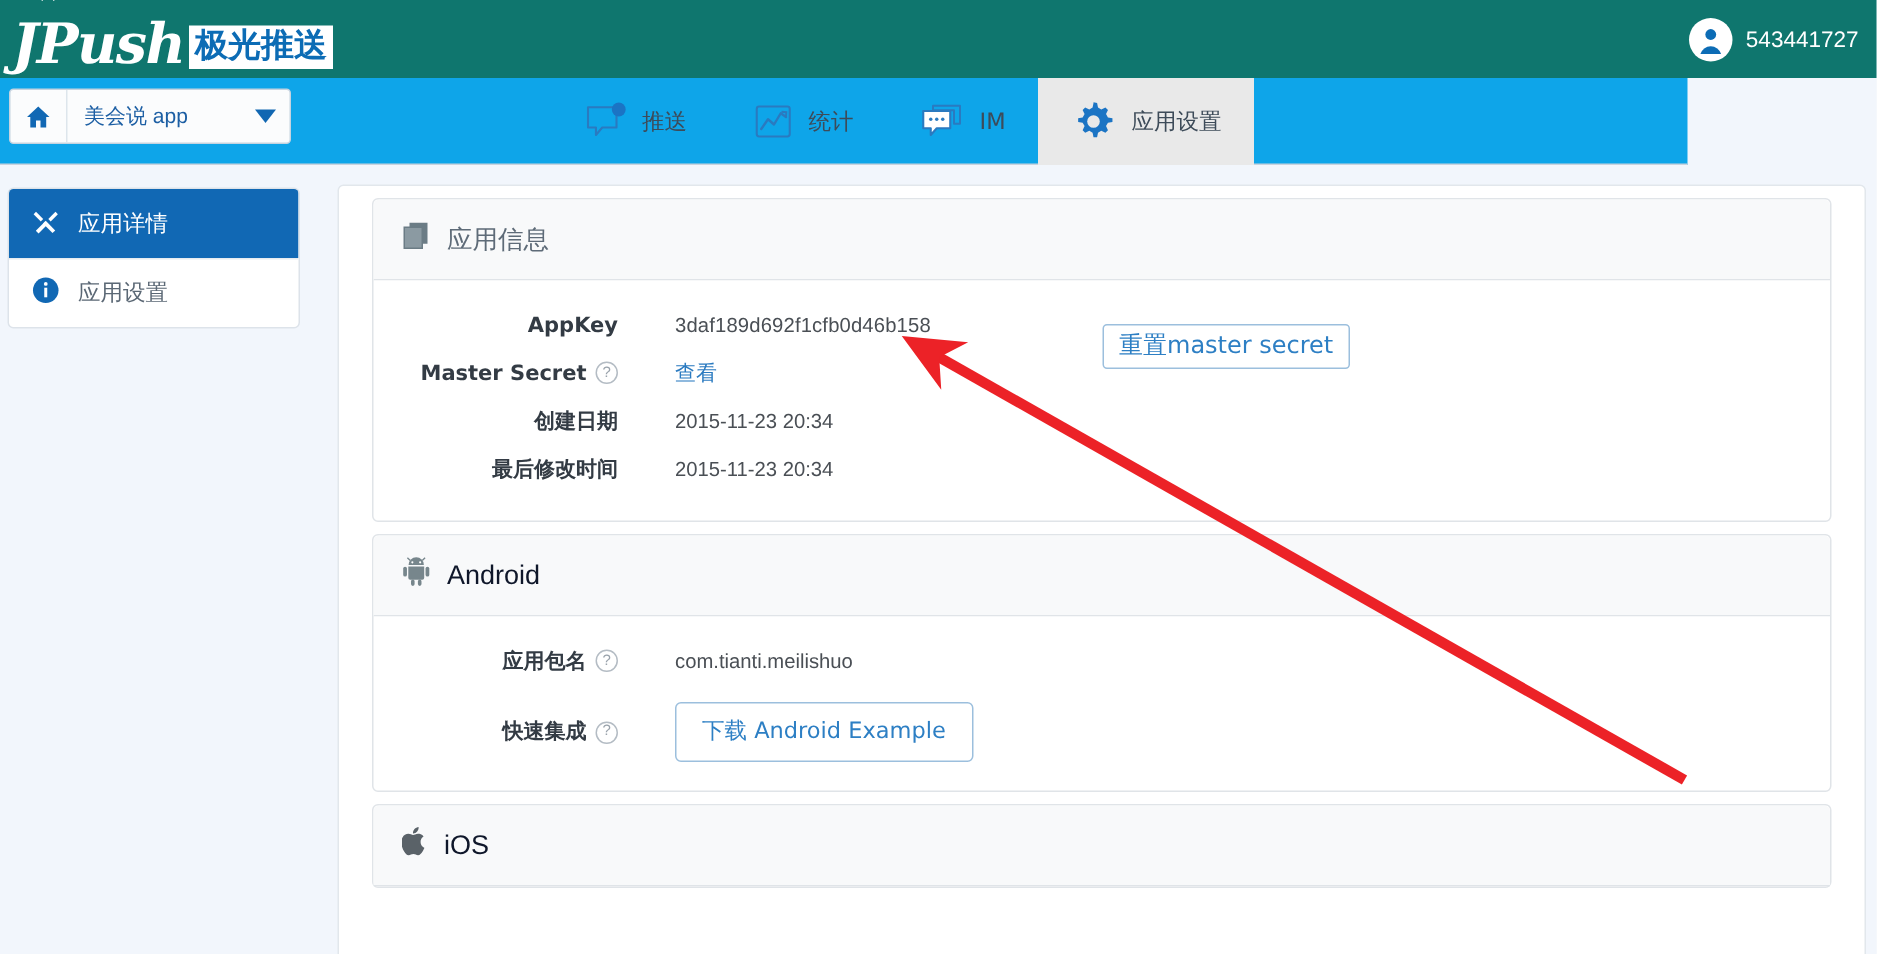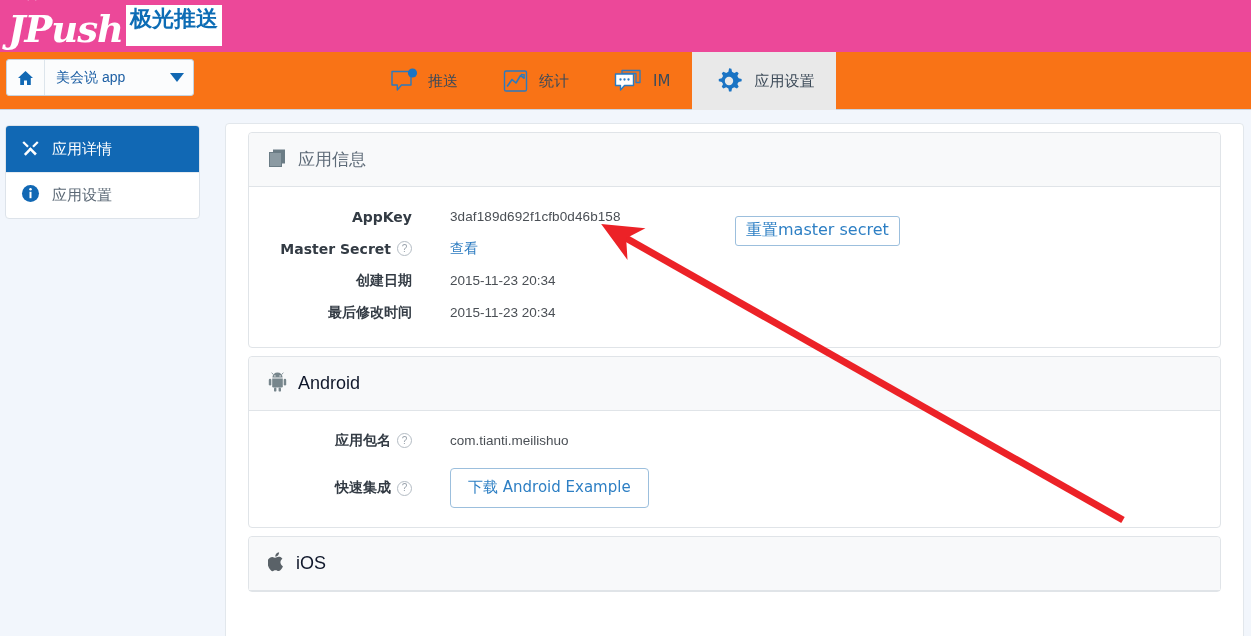--- a/index.html
+++ b/index.html
@@ -8,21 +8,21 @@
     overflow: hidden;
     background: #f2f6fc;
     font-family: "Liberation Sans", "DejaVu Sans", sans-serif;
     -webkit-font-smoothing: antialiased;
   }
 
   
   .topbar {
     position: absolute; left: 0; top: 0;
     width: 1251px; height: 52px;
-    background: #ec4899;
+    background: #0f766e;
     display: flex; align-items: center;
   }
   .logo-wrap {
     position: absolute; left: 8px; top: -2px;
     display: flex; align-items: flex-end;
     height: 52px;
   }
   .logo-jpush {
     font-family: "DejaVu Serif", serif;
     font-style: italic;
@@ -36,21 +36,21 @@
   .wifi-arc {
     position: absolute; left: 13px; top: -11px;
     width: 22px; height: 14px;
   }
   .logo-cn {
     background: #ffffff;
     color: #0c6cb5;
     font-family: "DejaVu Sans", sans-serif;
     font-weight: bold;
     font-size: 22px;
-    padding: 1px 4px 14px 4px;
+    padding: 1px 4px 2px 4px;
     margin-left: 3px;
     margin-bottom: 4px;
     line-height: 26px;
     letter-spacing: 0px;
   }
   .user-area {
     position: absolute; right: 12px; top: 0;
     height: 52px;
     display: flex; align-items: center; gap: 9px;
   }
@@ -60,22 +60,22 @@
     display: flex; align-items: center; justify-content: center;
   }
   .user-id {
     color: #ffffff; font-size: 15px;
     font-family: "Liberation Sans", sans-serif;
   }
 
   
   .navbar {
     position: absolute; left: 0; top: 52px;
-    width: 1251px; height: 58px;
-    background: #f97316;
+    width: 1125px; height: 58px;
+    background: #0ea5e9;
     border-bottom: 1px solid #c9d3de;
   }
   .app-select {
     position: absolute; left: 6px; top: 7px;
     width: 188px; height: 37px;
     background: #fbfcfd;
     border: 1px solid #c5d3e0;
     border-radius: 3px;
     display: flex; align-items: center;
   }
@@ -261,20 +261,29 @@
 <div class="topbar">
   <div class="logo-wrap">
     <div class="logo-jpush">JPush</div>
     <svg class="wifi-arc" viewBox="0 0 22 14">
       <path d="M2 11 A10 10 0 0 1 20 11" fill="none" stroke="#ffffff" stroke-width="2.1"></path>
       <path d="M6.5 13 A6 6 0 0 1 15.5 13" fill="none" stroke="#ffffff" stroke-width="1.8"></path>
     </svg>
     <div class="logo-cn">极光推送</div>
   </div>
 
+  <div class="user-area">
+    <div class="avatar">
+      <svg width="21" height="21" viewBox="0 0 21 21">
+        <circle cx="10.5" cy="7" r="3.6" fill="#0c6cb5"></circle>
+        <path d="M3.6 20 A7.2 7.2 0 0 1 17.4 20 Z" fill="#0c6cb5"></path>
+      </svg>
+    </div>
+    <span class="user-id">543441727</span>
+  </div>
 </div>
 
 <div class="navbar">
 
   <div class="app-select">
     <div class="home-cell">
       <svg width="17" height="16" viewBox="0 0 17 16">
         <path d="M8.5 1 L16 8 L13.8 8 L13.8 15 L10 15 L10 10.4 L7 10.4 L7 15 L3.2 15 L3.2 8 L1 8 Z" fill="#1168b4"></path>
       </svg>
     </div>

